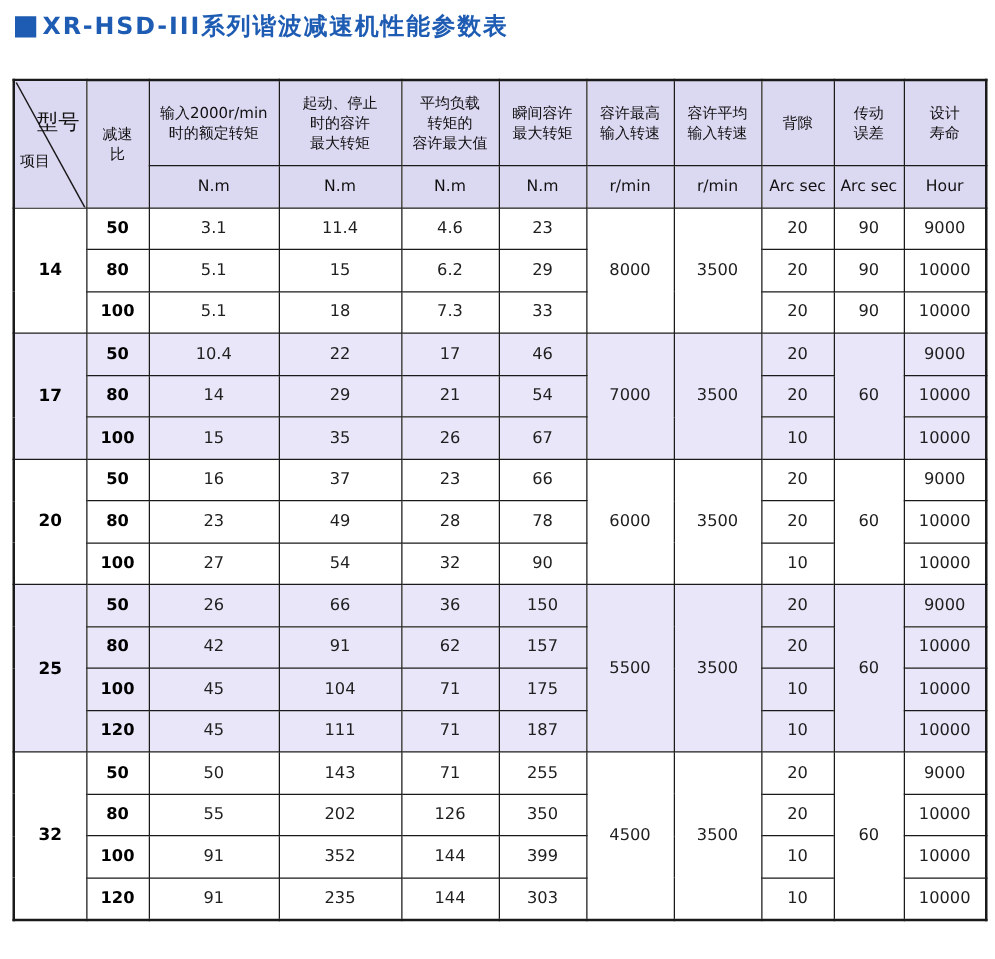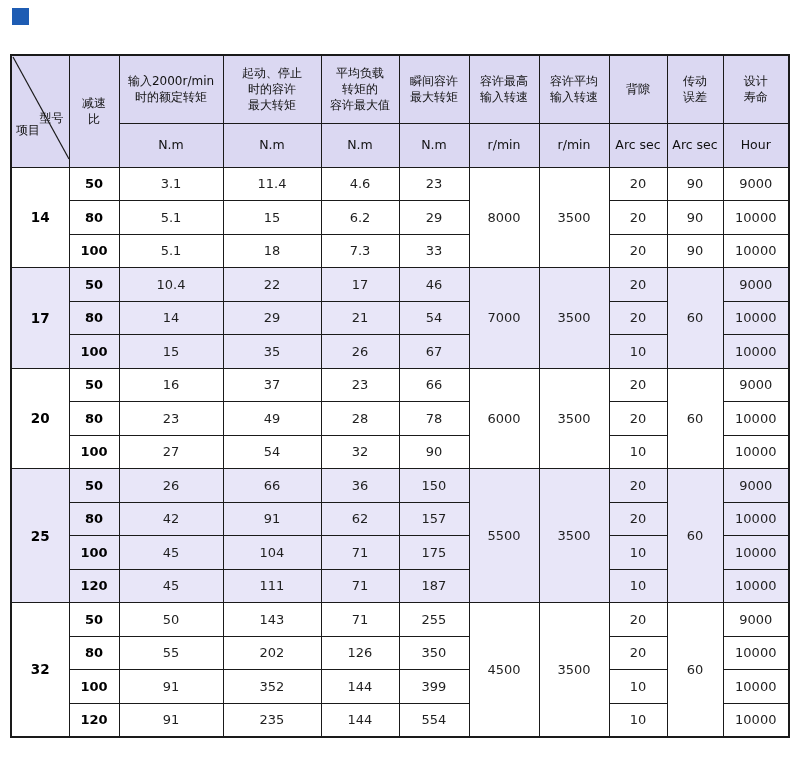--- a/index.html
+++ b/index.html
@@ -11,39 +11,40 @@
   .title-text { color:#1e5cb3; font-size:19px; font-weight:bold; letter-spacing:1.5px; white-space:nowrap; }
 
   table.spec { border-collapse:collapse; table-layout:fixed; margin:29px 0 0 10px;
     border:2px solid #1a1a1a; }
   table.spec th, table.spec td { border:1px solid #1a1a1a; text-align:center;
     vertical-align:middle; padding:0; overflow:hidden; }
 
   thead th { background:#dbd8f2; font-weight:normal; font-size:12px; line-height:1.35;
     white-space:pre-line; color:#111; }
   tr.hdr-labels { height:68px; }
-  tr.hdr-units { height:44px;margin-top:11px; }
+  tr.hdr-units { height:34px;margin-top:11px; }
   tr.hdr-units th { font-size:12.5px; }
 
   th.corner { position:relative; }
   th.corner svg { position:absolute; left:0; top:0; }
-  th.corner .corner-top { position:absolute; top:22px; right:5px; font-size:12px;margin-top:32px; }
+  th.corner .corner-top { position:absolute; top:22px; right:5px; font-size:17px; }
   th.corner .corner-bottom { position:absolute; bottom:28px; left:4px; font-size:12px; }
 
   tbody tr { height:33.5px; }
   tbody td { font-size:13px; color:#1f1f1f; background:#ffffff; }
   tbody td.model { font-weight:bold; font-size:13.5px; color:#000; }
   tbody td.ratio { font-weight:bold; font-size:13px; color:#000; }
   tbody td.striped { background:#e8e6f8; }
 </style>
 </head>
 <body>
 
 <div class="title-bar">
   <span class="title-square"></span>
+  <span class="title-text">XR-HSD-III系列谐波减速机性能参数表</span>
 </div>
 
 <table class="spec">
   <colgroup id="cols">
       <col style="width: 58px;">
       <col style="width: 50px;">
       <col style="width: 104px;">
       <col style="width: 98px;">
       <col style="width: 78px;">
       <col style="width: 70px;">
@@ -257,18 +258,18 @@
         <td>144</td>
         <td>399</td>
         <td>10</td>
         <td>10000</td>
       </tr>
       <tr>
         <td class="ratio">120</td>
         <td>91</td>
         <td>235</td>
         <td>144</td>
-        <td>554</td>
+        <td>303</td>
         <td>10</td>
         <td>10000</td>
       </tr>
     </tbody>
 </table>
 
 </body></html>

